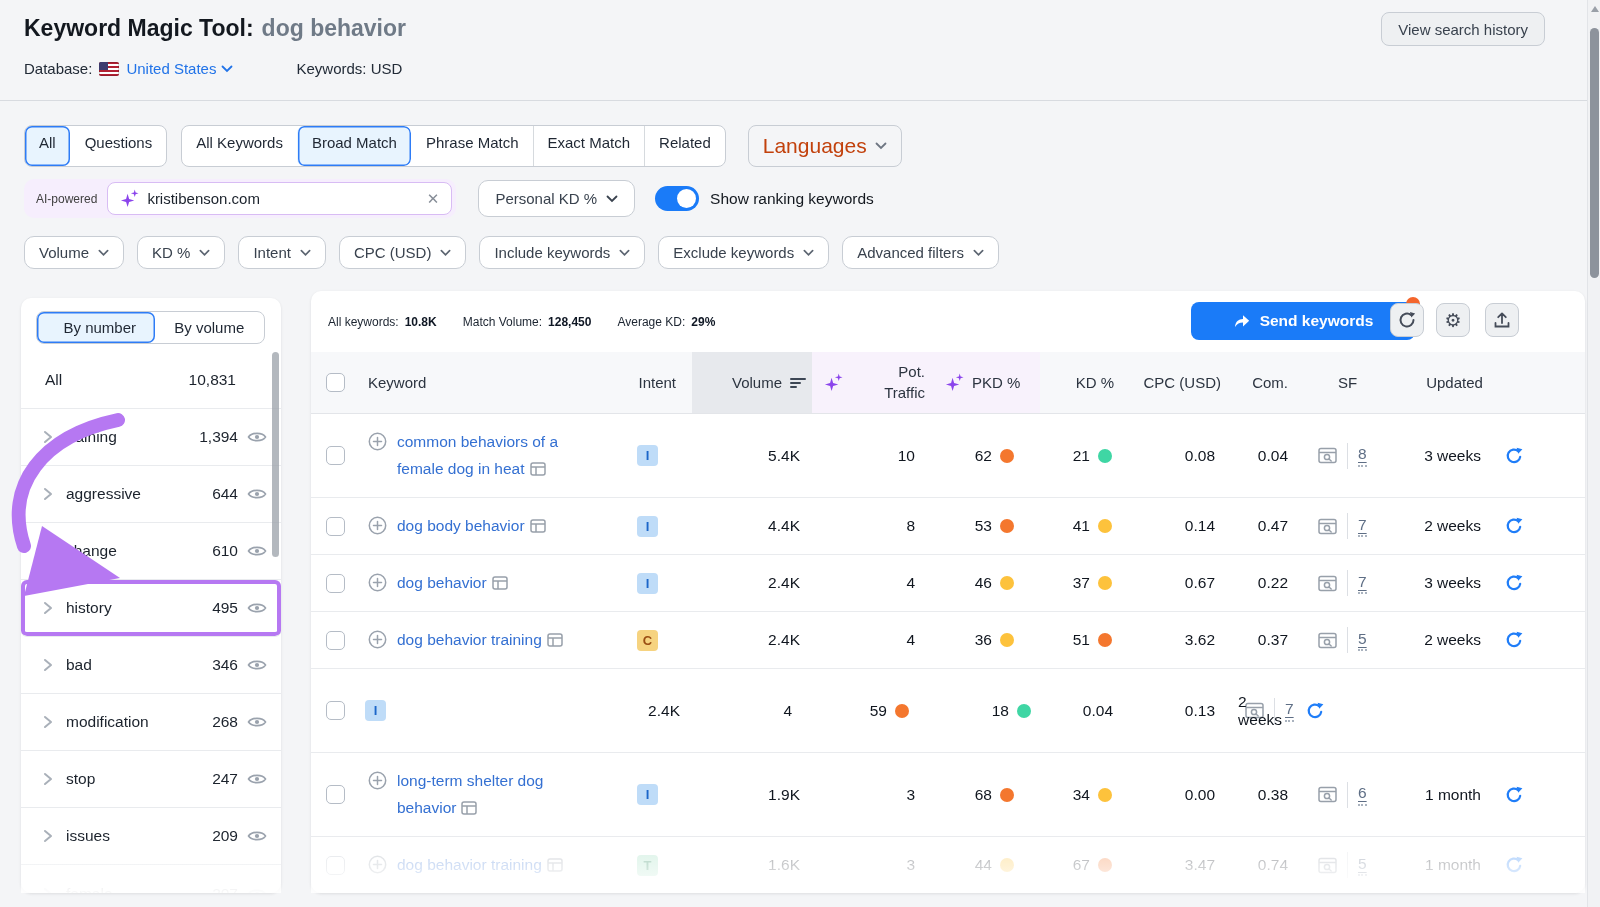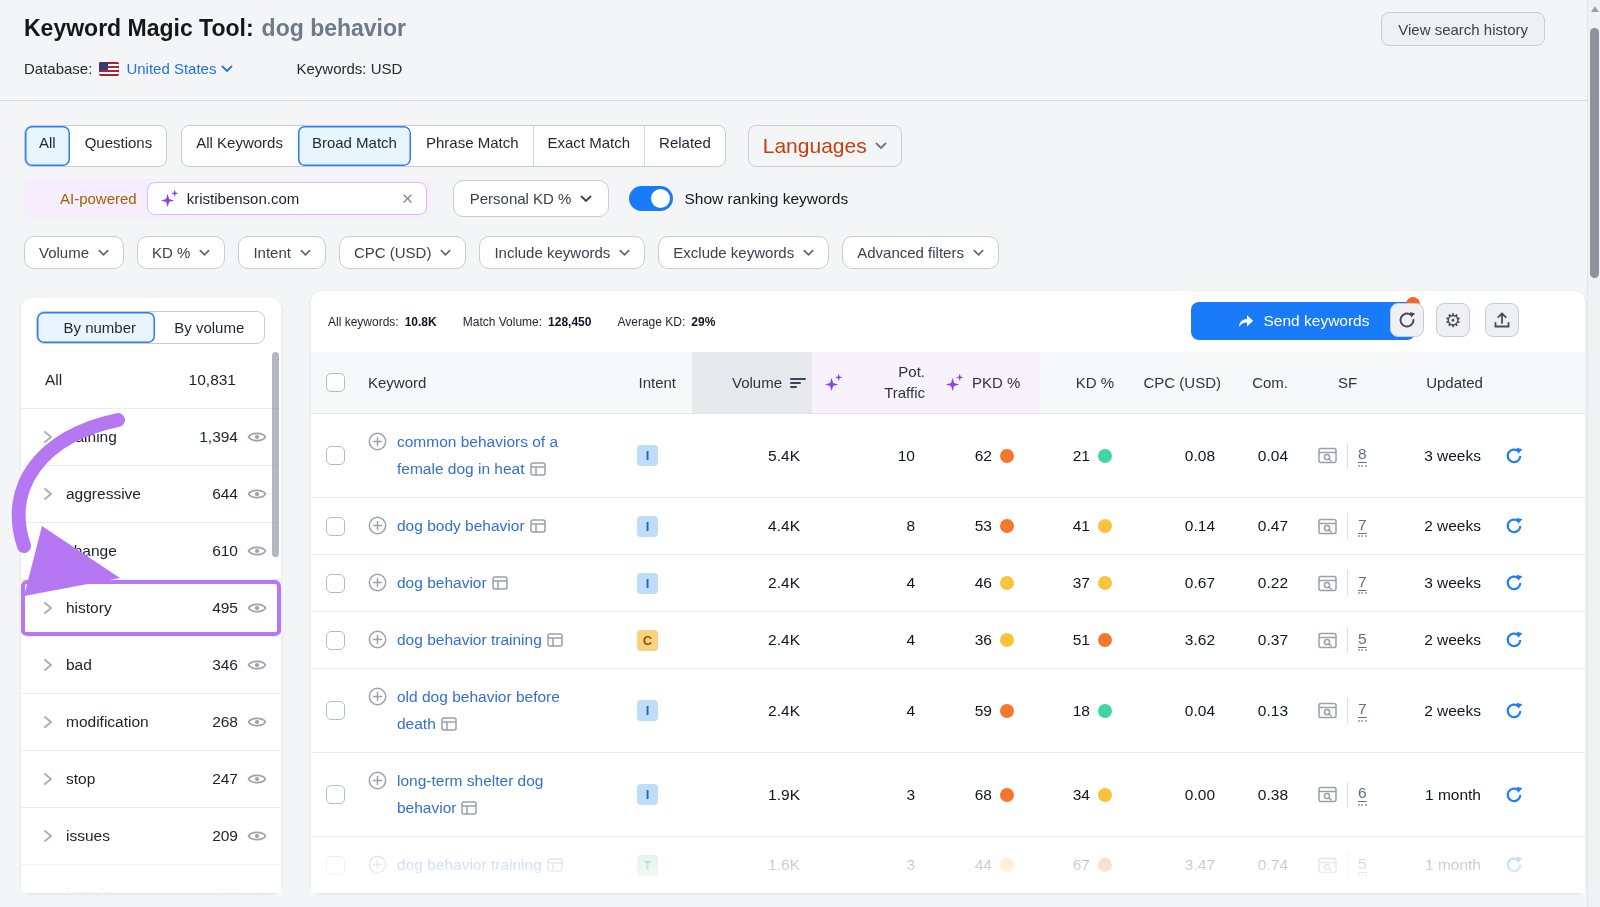--- a/index.html
+++ b/index.html
@@ -31,22 +31,22 @@
   .tab { padding:8px 14px; font-size:15px; color:#1f2733; cursor:pointer; border-left:1px solid #d6dade; position:relative; }
   .tab:first-child { border-left:none; }
   .tab.active { background:#e8f4fe; border-radius:7px; box-shadow:inset 0 0 0 1.5px #2e7cf6; border-left-color:transparent; }
   .tab.active + .tab { border-left-color:transparent; }
   .btn-languages { padding:8px 14px; font-size:21px; color:#c2410c; background:transparent; border:1px solid #c8cdd4; border-radius:8px;
                    display:flex; align-items:center; gap:8px; cursor:pointer; margin-left:8px; }
 
   
   .ai-row { position:absolute; left:24px; top:179px; display:flex; align-items:center; }
   .ai-pill { display:flex; align-items:center; background:#f6eefd; border-radius:10px; padding:3px 4px 3px 12px; }
-  .ai-label { font-size:15px; color:#a16207; margin-right:10px;margin-left:24px; }
-  .ai-input { display:flex; align-items:center; gap:8px; width:280px; height:33px; background:#fff; border:1.5px solid #d8bcf4; border-radius:8px; padding:0 12px; }
+  .ai-label { font-size:12px; color:#404040; margin-right:10px; }
+  .ai-input { display:flex; align-items:center; gap:8px; width:345px; height:33px; background:#fff; border:1.5px solid #d8bcf4; border-radius:8px; padding:0 12px; }
   .ai-input .value { font-size:15px; color:#1b222c; flex:1; }
   .ai-clear { color:#868d97; font-size:15px; cursor:pointer; }
   .btn-pkd { margin-left:22px; height:37px; padding:0 16px; background:#fff; border:1px solid #c8cdd4; border-radius:10px;
              font-size:15px; color:#39424e; display:flex; align-items:center; gap:9px; cursor:pointer; }
   .toggle { margin-left:20px; width:44px; height:25px; border-radius:13px; background:var(--accent-blue,#1a7bf8); position:relative; cursor:pointer; }
   .toggle .knob { position:absolute; right:3px; top:3px; width:19px; height:19px; border-radius:50%; background:#fff; }
   .toggle-label { margin-left:11px; font-size:15.5px; color:#13181f; }
 
   
   .filters-row { position:absolute; left:24px; top:236px; display:flex; gap:13px; }
@@ -73,21 +73,21 @@
   .sb-row.sb-faded { opacity:.35; border-bottom:none; }
   .sb-scroll { position:absolute; right:2px; top:54px; width:7px; height:205px; background:#9aa0a8; border-radius:4px; opacity:.75; }
   .arrow-overlay { position:absolute; left:0px; top:408px; width:160px; height:200px; pointer-events:none; z-index:6; }
   #sidebar-fade { position:absolute; left:21px; top:838px; width:260px; height:55px; z-index:5;
                   background:linear-gradient(to bottom, rgba(255,255,255,0), rgba(255,255,255,.92)); pointer-events:none; }
 
   
   .stats { position:absolute; left:17px; top:0; height:61px; display:flex; align-items:center; gap:26px; font-size:12px; color:#1b2430; }
   .stats b { color:#0f1724; margin-left:6px; }
   .btn-send { position:absolute; left:880px; top:11px; width:224px; height:38px; background:var(--accent-blue,#1a7bf8); border-radius:8px;
-              color:#fff; font-size:15.5px; font-weight:400; display:flex; align-items:center; justify-content:center; gap:9px; cursor:pointer; }
+              color:#fff; font-size:15.5px; font-weight:700; display:flex; align-items:center; justify-content:center; gap:9px; cursor:pointer; }
   .btn-send .badge { position:absolute; right:-5px; top:-5px; width:14px; height:14px; border-radius:50%; background:var(--badge-orange,#f4652c); }
   .icon-btn { position:absolute; top:12px; width:34px; height:34px; background:#eef0f2; border:1px solid #c8cdd4; border-radius:8px;
               display:flex; align-items:center; justify-content:center; cursor:pointer; color:#454c59; }
   #btn-refresh { left:1079px; } #btn-settings { left:1125px; } #btn-export { left:1174px; }
   #btn-settings { font-size:19px; line-height:1; }
 
   
   .t-grid { display:grid; grid-template-columns:48px 272px 61px 120px 123px 105px 81px 102px 73px 90px 199px; }
   .t-head { position:absolute; left:0; top:61px; width:1274px; height:62px; background:#f7f8fa; border-bottom:1px solid #e3e5e9; font-size:15px; color:#2c3440; }
   .t-head .hc { display:flex; align-items:center; }
@@ -742,177 +742,164 @@
                 <polygon points="11.6,0.8 17.4,2.2 13.2,6.8" fill="#1f7df8"></polygon>
               </svg>
             </span>
     </div>
   </div>
 
   <div class="t-row t-grid two-line">
     <div class="cell check">
             <span style="width:19px;height:19px;border:1.5px solid #b5bcc6;border-radius:5px;background:#fff;"></span>
           </div>
+    <div class="cell intent">
+            <span class="intent-badge intent-i">I</span>
+          </div>
+    <div class="cell num vol">2.4K</div>
+    <div class="cell num pot">4</div>
+    <div class="cell num pkd">
+            <span class="v">59</span>
+            <span class="dot dot-hard"></span>
+          </div>
+    <div class="cell num kd">
+            <span class="v">18</span>
+            <span class="dot dot-easy"></span>
+          </div>
+    <div class="cell num cpc">0.04</div>
+    <div class="cell num com">0.13</div>
+    <div class="cell sf">
+      <span>
+              <svg width="19" height="17" viewBox="0 0 19 17">
+                <rect x="1" y="1.5" width="17" height="14" rx="2" stroke="#98a0aa" stroke-width="1.5" fill="none"></rect>
+                <path d="M1 5.5 H18" stroke="#98a0aa" stroke-width="1.5"></path>
+                <circle cx="9" cy="10" r="2.6" stroke="#98a0aa" stroke-width="1.5" fill="none"></circle>
+                <path d="M11 12 L13.2 14" stroke="#98a0aa" stroke-width="1.5" stroke-linecap="round"></path>
+              </svg>
+            </span>
+      <span class="sf-sep"></span>
+      <a class="sf-link">7</a>
+    </div>
+    <div class="cell upd">
+      <span>2 weeks</span>
+      <span>
+              <svg width="18" height="18" viewBox="0 0 18 18">
+                <path d="M15.2 9.8 A6.3 6.3 0 1 1 13.2 4.2" stroke="#1f7df8" stroke-width="2.2" fill="none" stroke-linecap="round"></path>
+                <polygon points="11.6,0.8 17.4,2.2 13.2,6.8" fill="#1f7df8"></polygon>
+              </svg>
+            </span>
+    </div>
+  </div>
+
+  <div class="t-row t-grid two-line">
+    <div class="cell check">
+            <span style="width:19px;height:19px;border:1.5px solid #b5bcc6;border-radius:5px;background:#fff;"></span>
+          </div>
     <div class="cell kw">
       <span style="margin-top:3px;">
               <svg width="19" height="19" viewBox="0 0 19 19">
                 <circle cx="9.5" cy="9.5" r="8.2" stroke="#9aa2ad" stroke-width="1.5" fill="none"></circle>
                 <path d="M9.5 5.5 V13.5 M5.5 9.5 H13.5" stroke="#9aa2ad" stroke-width="1.5" stroke-linecap="round"></path>
               </svg>
             </span>
-      <span class="kw-text"><a class="kw-link">old dog behavior before death</a><span class="doc-icon"><svg width="16" height="14" viewBox="0 0 16 14">
+      <span class="kw-text"><a class="kw-link">long-term shelter dog behavior</a><span class="doc-icon"><svg width="16" height="14" viewBox="0 0 16 14">
                   <rect x="1" y="1" width="14" height="12" rx="2" stroke="#98a0aa" stroke-width="1.5" fill="none"></rect>
                   <path d="M1 5 H15" stroke="#98a0aa" stroke-width="1.5"></path>
                   <path d="M6 5 V13" stroke="#98a0aa" stroke-width="1.5"></path>
                 </svg></span></span>
     </div>
     <div class="cell intent">
             <span class="intent-badge intent-i">I</span>
           </div>
-    <div class="cell num vol">2.4K</div>
-    <div class="cell num pot">4</div>
+    <div class="cell num vol">1.9K</div>
+    <div class="cell num pot">3</div>
     <div class="cell num pkd">
-            <span class="v">59</span>
+            <span class="v">68</span>
             <span class="dot dot-hard"></span>
           </div>
     <div class="cell num kd">
-            <span class="v">18</span>
-            <span class="dot dot-easy"></span>
-          </div>
-    <div class="cell num cpc">0.04</div>
-    <div class="cell num com">0.13</div>
+            <span class="v">34</span>
+            <span class="dot dot-medium"></span>
+          </div>
+    <div class="cell num cpc">0.00</div>
+    <div class="cell num com">0.38</div>
     <div class="cell sf">
       <span>
               <svg width="19" height="17" viewBox="0 0 19 17">
                 <rect x="1" y="1.5" width="17" height="14" rx="2" stroke="#98a0aa" stroke-width="1.5" fill="none"></rect>
                 <path d="M1 5.5 H18" stroke="#98a0aa" stroke-width="1.5"></path>
                 <circle cx="9" cy="10" r="2.6" stroke="#98a0aa" stroke-width="1.5" fill="none"></circle>
                 <path d="M11 12 L13.2 14" stroke="#98a0aa" stroke-width="1.5" stroke-linecap="round"></path>
               </svg>
             </span>
       <span class="sf-sep"></span>
-      <a class="sf-link">7</a>
+      <a class="sf-link">6</a>
     </div>
     <div class="cell upd">
-      <span>2 weeks</span>
+      <span>1 month</span>
       <span>
               <svg width="18" height="18" viewBox="0 0 18 18">
                 <path d="M15.2 9.8 A6.3 6.3 0 1 1 13.2 4.2" stroke="#1f7df8" stroke-width="2.2" fill="none" stroke-linecap="round"></path>
                 <polygon points="11.6,0.8 17.4,2.2 13.2,6.8" fill="#1f7df8"></polygon>
               </svg>
             </span>
     </div>
   </div>
 
-  <div class="t-row t-grid two-line">
+  <div class="t-row t-grid faded">
     <div class="cell check">
             <span style="width:19px;height:19px;border:1.5px solid #b5bcc6;border-radius:5px;background:#fff;"></span>
           </div>
     <div class="cell kw">
       <span style="margin-top:3px;">
               <svg width="19" height="19" viewBox="0 0 19 19">
                 <circle cx="9.5" cy="9.5" r="8.2" stroke="#9aa2ad" stroke-width="1.5" fill="none"></circle>
                 <path d="M9.5 5.5 V13.5 M5.5 9.5 H13.5" stroke="#9aa2ad" stroke-width="1.5" stroke-linecap="round"></path>
               </svg>
             </span>
-      <span class="kw-text"><a class="kw-link">long-term shelter dog behavior</a><span class="doc-icon"><svg width="16" height="14" viewBox="0 0 16 14">
+      <span class="kw-text"><a class="kw-link">dog behavior training</a><span class="doc-icon"><svg width="16" height="14" viewBox="0 0 16 14">
                   <rect x="1" y="1" width="14" height="12" rx="2" stroke="#98a0aa" stroke-width="1.5" fill="none"></rect>
                   <path d="M1 5 H15" stroke="#98a0aa" stroke-width="1.5"></path>
                   <path d="M6 5 V13" stroke="#98a0aa" stroke-width="1.5"></path>
                 </svg></span></span>
     </div>
     <div class="cell intent">
-            <span class="intent-badge intent-i">I</span>
-          </div>
-    <div class="cell num vol">1.9K</div>
+            <span class="intent-badge intent-t">T</span>
+          </div>
+    <div class="cell num vol">1.6K</div>
     <div class="cell num pot">3</div>
     <div class="cell num pkd">
-            <span class="v">68</span>
+            <span class="v">44</span>
+            <span class="dot dot-medium"></span>
+          </div>
+    <div class="cell num kd">
+            <span class="v">67</span>
             <span class="dot dot-hard"></span>
           </div>
-    <div class="cell num kd">
-            <span class="v">34</span>
-            <span class="dot dot-medium"></span>
-          </div>
-    <div class="cell num cpc">0.00</div>
-    <div class="cell num com">0.38</div>
+    <div class="cell num cpc">3.47</div>
+    <div class="cell num com">0.74</div>
     <div class="cell sf">
       <span>
               <svg width="19" height="17" viewBox="0 0 19 17">
                 <rect x="1" y="1.5" width="17" height="14" rx="2" stroke="#98a0aa" stroke-width="1.5" fill="none"></rect>
                 <path d="M1 5.5 H18" stroke="#98a0aa" stroke-width="1.5"></path>
                 <circle cx="9" cy="10" r="2.6" stroke="#98a0aa" stroke-width="1.5" fill="none"></circle>
                 <path d="M11 12 L13.2 14" stroke="#98a0aa" stroke-width="1.5" stroke-linecap="round"></path>
               </svg>
             </span>
       <span class="sf-sep"></span>
-      <a class="sf-link">6</a>
+      <a class="sf-link">5</a>
     </div>
     <div class="cell upd">
       <span>1 month</span>
       <span>
               <svg width="18" height="18" viewBox="0 0 18 18">
                 <path d="M15.2 9.8 A6.3 6.3 0 1 1 13.2 4.2" stroke="#1f7df8" stroke-width="2.2" fill="none" stroke-linecap="round"></path>
                 <polygon points="11.6,0.8 17.4,2.2 13.2,6.8" fill="#1f7df8"></polygon>
               </svg>
             </span>
     </div>
   </div>
-
-  <div class="t-row t-grid faded">
-    <div class="cell check">
-            <span style="width:19px;height:19px;border:1.5px solid #b5bcc6;border-radius:5px;background:#fff;"></span>
-          </div>
-    <div class="cell kw">
-      <span style="margin-top:3px;">
-              <svg width="19" height="19" viewBox="0 0 19 19">
-                <circle cx="9.5" cy="9.5" r="8.2" stroke="#9aa2ad" stroke-width="1.5" fill="none"></circle>
-                <path d="M9.5 5.5 V13.5 M5.5 9.5 H13.5" stroke="#9aa2ad" stroke-width="1.5" stroke-linecap="round"></path>
-              </svg>
-            </span>
-      <span class="kw-text"><a class="kw-link">dog behavior training</a><span class="doc-icon"><svg width="16" height="14" viewBox="0 0 16 14">
-                  <rect x="1" y="1" width="14" height="12" rx="2" stroke="#98a0aa" stroke-width="1.5" fill="none"></rect>
-                  <path d="M1 5 H15" stroke="#98a0aa" stroke-width="1.5"></path>
-                  <path d="M6 5 V13" stroke="#98a0aa" stroke-width="1.5"></path>
-                </svg></span></span>
-    </div>
-    <div class="cell intent">
-            <span class="intent-badge intent-t">T</span>
-          </div>
-    <div class="cell num vol">1.6K</div>
-    <div class="cell num pot">3</div>
-    <div class="cell num pkd">
-            <span class="v">44</span>
-            <span class="dot dot-medium"></span>
-          </div>
-    <div class="cell num kd">
-            <span class="v">67</span>
-            <span class="dot dot-hard"></span>
-          </div>
-    <div class="cell num cpc">3.47</div>
-    <div class="cell num com">0.74</div>
-    <div class="cell sf">
-      <span>
-              <svg width="19" height="17" viewBox="0 0 19 17">
-                <rect x="1" y="1.5" width="17" height="14" rx="2" stroke="#98a0aa" stroke-width="1.5" fill="none"></rect>
-                <path d="M1 5.5 H18" stroke="#98a0aa" stroke-width="1.5"></path>
-                <circle cx="9" cy="10" r="2.6" stroke="#98a0aa" stroke-width="1.5" fill="none"></circle>
-                <path d="M11 12 L13.2 14" stroke="#98a0aa" stroke-width="1.5" stroke-linecap="round"></path>
-              </svg>
-            </span>
-      <span class="sf-sep"></span>
-      <a class="sf-link">5</a>
-    </div>
-    <div class="cell upd">
-      <span>1 month</span>
-      <span>
-              <svg width="18" height="18" viewBox="0 0 18 18">
-                <path d="M15.2 9.8 A6.3 6.3 0 1 1 13.2 4.2" stroke="#1f7df8" stroke-width="2.2" fill="none" stroke-linecap="round"></path>
-                <polygon points="11.6,0.8 17.4,2.2 13.2,6.8" fill="#1f7df8"></polygon>
-              </svg>
-            </span>
-    </div>
-  </div>
 </div>
   </div>
   <div id="table-fade"></div>
 
 </div>
 
 </body></html>

